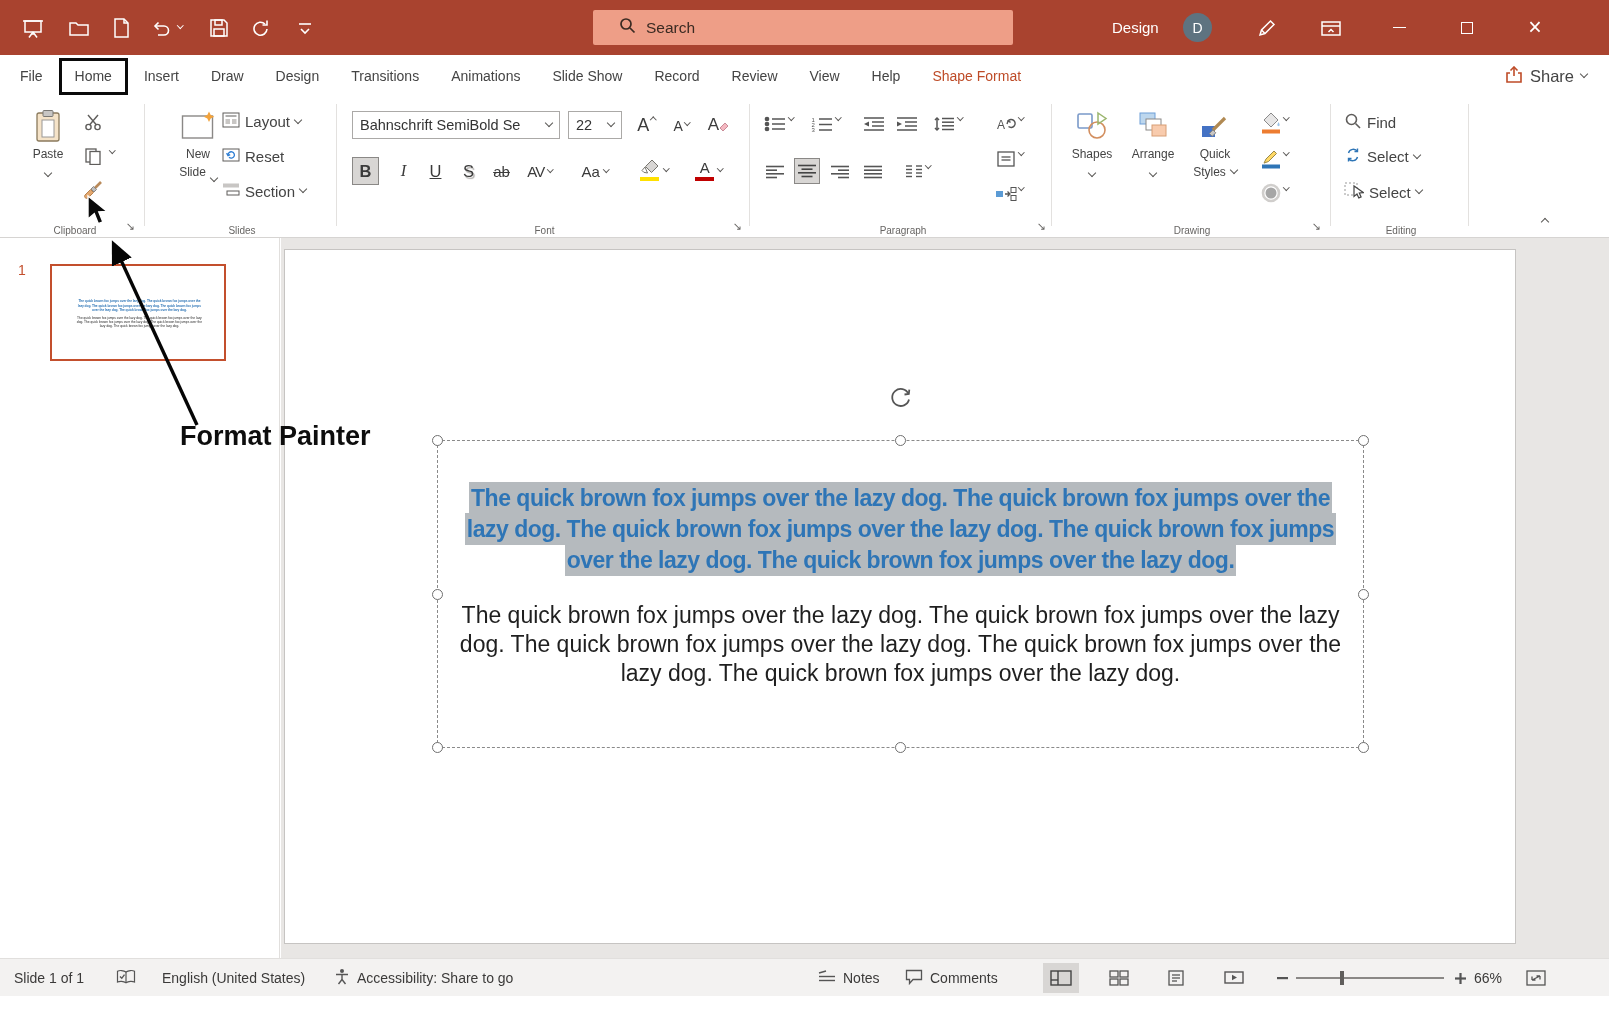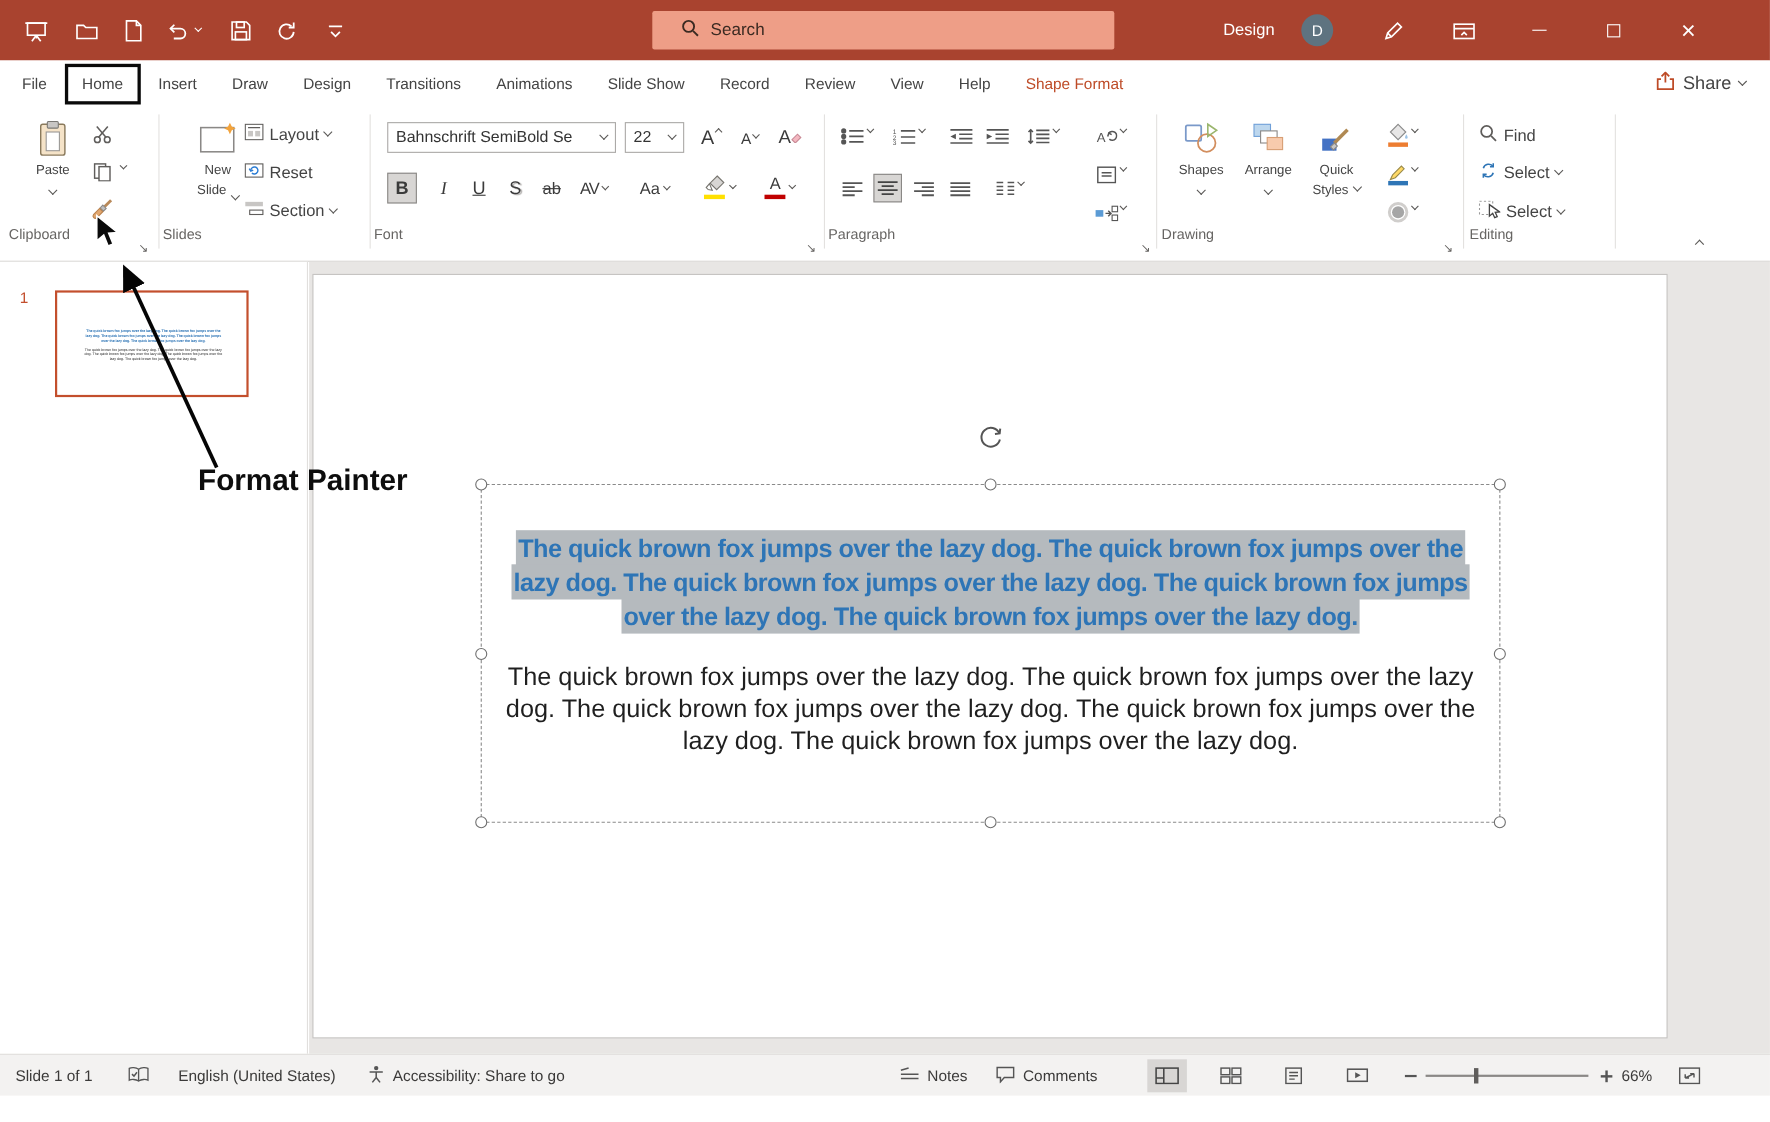--- a/index.html
+++ b/index.html
@@ -31,21 +31,21 @@
   .tab{padding:0 16px;height:42px;display:flex;align-items:center;white-space:nowrap;}
   .tab.boxed{border:3px solid #0a0a0a;height:37px;padding:0 13px;}
   .tab.contextual{color:var(--tab-contextual,#BE4B27);}
   .sharebtn{position:absolute;right:22px;top:55px;height:42px;display:flex;align-items:center;gap:7px;
     font-size:16.5px;color:#444;}
 
   
   .ribbon{position:absolute;left:0;top:97px;width:100%;height:141px;background:#fff;border-bottom:1px solid #D6D4D2;}
   .rgroup{position:absolute;top:0;height:141px;}
   .vsep{position:absolute;top:7px;height:122px;width:1px;background:#E3E1DF;}
-  .glabel{position:absolute;bottom:18px;left:0;width:100%;font-size:13px;color:#676563;}
+  .glabel{position:absolute;bottom:2px;left:0;width:100%;text-align:center;font-size:10px;color:#676563;}
   .launcher{position:absolute;bottom:6px;right:7px;font-size:11px;color:#676563;line-height:1;}
   .bigbtn{position:absolute;display:flex;flex-direction:column;align-items:center;color:#444;font-size:12px;line-height:18px;}
   .bigbtn .bicon{height:38px;display:flex;align-items:center;}
   .srow{position:absolute;display:flex;align-items:center;gap:5px;color:#444;font-size:15px;white-space:nowrap;}
   .sbtn{display:flex;align-items:center;justify-content:center;width:26px;height:26px;}
   .chev{display:inline-block;width:6px;height:6px;border-right:1.6px solid #5A5856;border-bottom:1.6px solid #5A5856;
     transform:rotate(45deg);margin-top:-4px;flex:none;}
   .chev.w{border-color:#fff;}
   .chev.up{transform:rotate(225deg);margin-top:2px;}
   .chev.tiny{width:4.5px;height:4.5px;}

